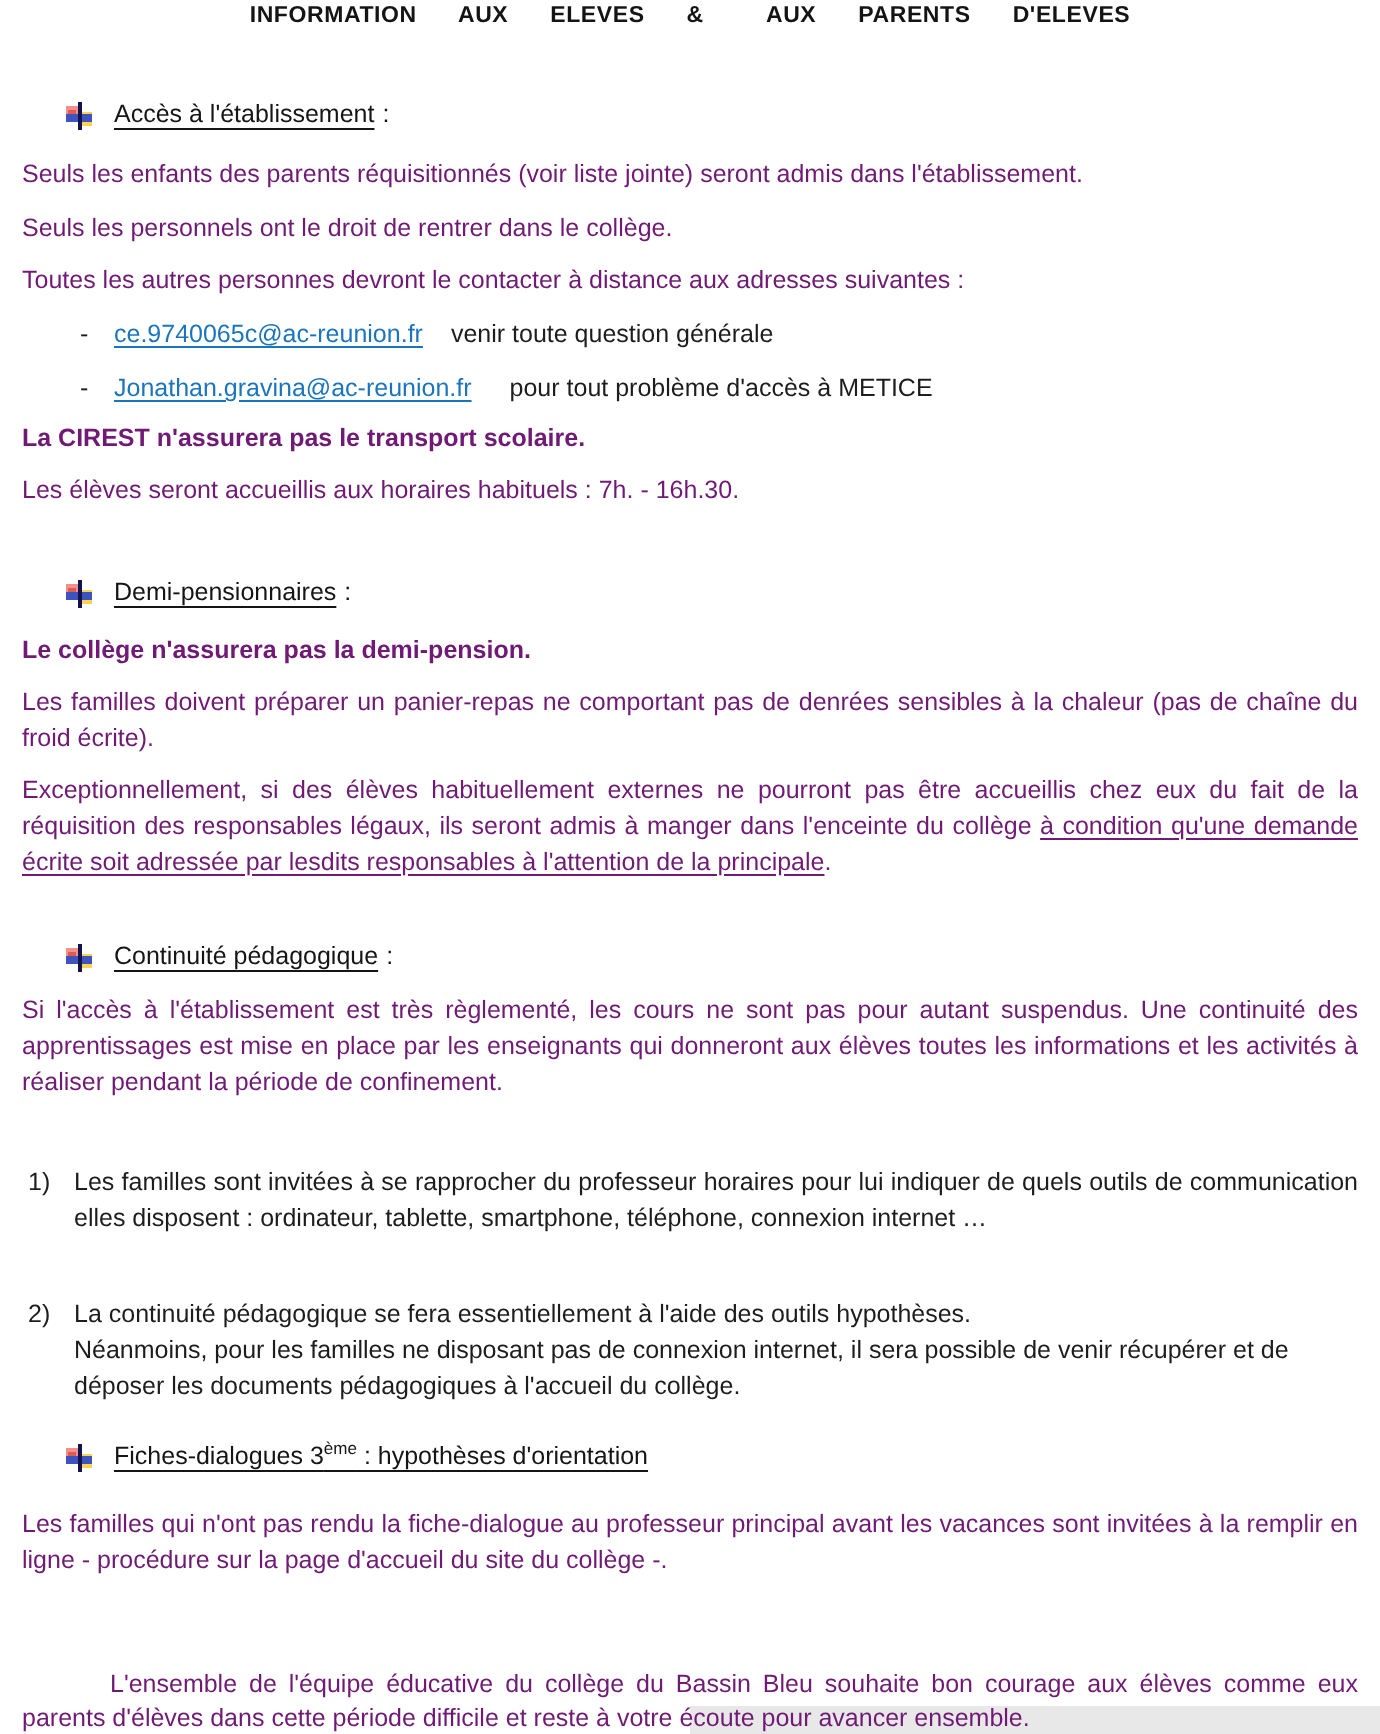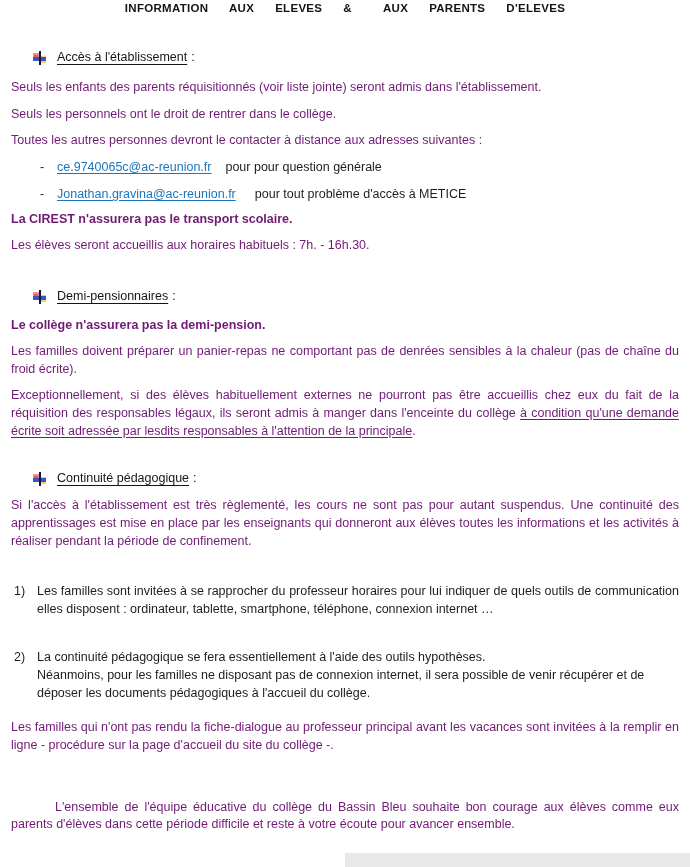--- a/index.html
+++ b/index.html
@@ -65,21 +65,21 @@
     <span class="h-colon">:</span>
   </div>
 
   <p class="mt12">Seuls les enfants des parents réquisitionnés (voir liste jointe) seront admis dans l'établissement.</p>
   <p class="mt9">Seuls les personnels ont le droit de rentrer dans le collège.</p>
   <p class="mt8">Toutes les autres personnes devront le contacter à distance aux adresses suivantes :</p>
 
   <div class="contact-row mt9">
     <span class="contact-dash">-</span>
     <a href="#" class="email">ce.9740065c@ac-reunion.fr</a>
-    <span class="contact-note">pour pour question générale</span>
+    <span class="contact-note">venir toute question générale</span>
   </div>
   <div class="contact-row mt9">
     <span class="contact-dash">-</span>
     <a href="#" class="email">Jonathan.gravina@ac-reunion.fr</a>
     <span class="contact-note" style="margin-left:19px">pour tout problème d'accès à METICE</span>
   </div>
 
   <p class="bold mt7">La CIREST n'assurera pas le transport scolaire.</p>
   <p class="mt8">Les élèves seront accueillis aux horaires habituels : 7h. - 16h.30.</p>
 
@@ -119,20 +119,30 @@
   </div>
 
   <div class="num-item mt30">
     <span class="num-label">2)</span>
     <span class="num-body">
       <span>La continuité pédagogique se fera essentiellement à l'aide des outils hypothèses.</span><br>
       <span class="just" style="display:inline">Néanmoins, pour les familles ne disposant pas de connexion internet, il sera possible de venir récupérer et de déposer les documents pédagogiques à l'accueil du collège.</span>
     </span>
   </div>
 
+  <div class="heading mt18">
+    <span class="wbullet">
+        <span class="wb-pink"></span>
+        <span class="wb-red"></span>
+        <span class="wb-yellow"></span>
+        <span class="wb-blue"></span>
+        <span class="wb-stem"></span>
+      </span>
+    <span class="h-label"><span>Fiches-dialogues 3</span><sup>ème</sup><span> : hypothèses d'orientation</span></span>
+  </div>
 
   <p class="just mt16">Les familles qui n'ont pas rendu la fiche-dialogue au professeur principal avant les vacances sont invitées à la remplir en ligne - procédure sur la page d'accueil du site du collège -.</p>
 
   <p class="just closing mt45">L'ensemble de l'équipe éducative du collège du Bassin Bleu souhaite bon courage aux élèves comme eux parents d'élèves dans cette période difficile et reste à votre écoute pour avancer ensemble.</p>
 
   <div class="bottom-grey"></div>
 
 </div>
 
 </body></html>

